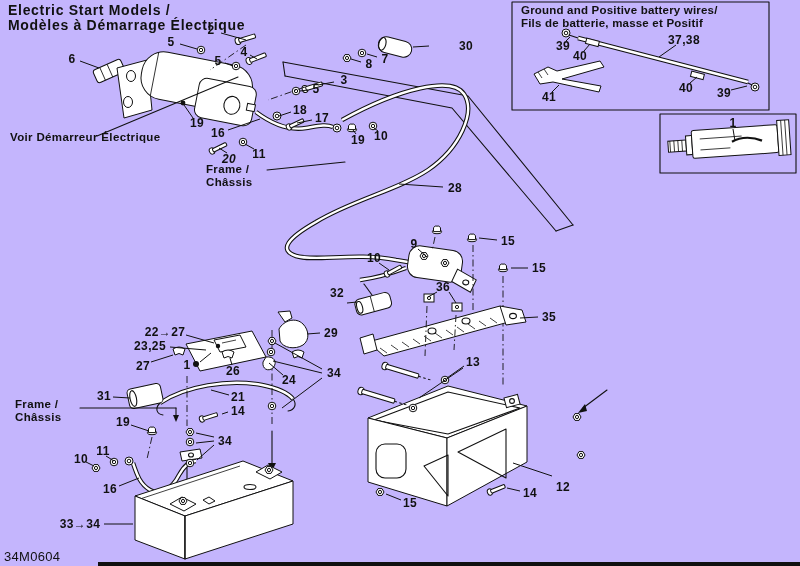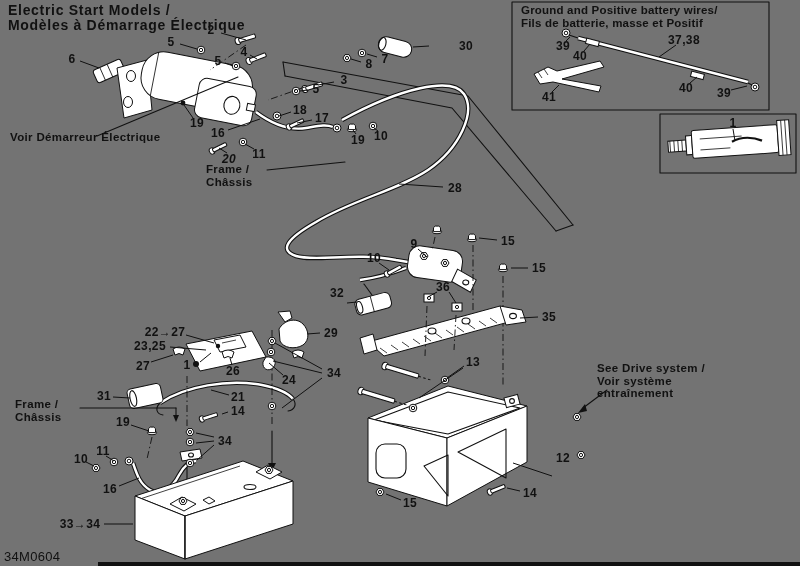--- a/index.html
+++ b/index.html
@@ -1,16 +1,16 @@
 <!DOCTYPE html>
 <html><head>
 <meta charset="utf-8">
 <style>
   html,body{margin:0;padding:0;background:#fff;}
-  .stage{position:relative;width:800px;height:566px;background:#737373;overflow:hidden;
+  .stage{position:relative;width:800px;height:566px;background:#c4b5fd;overflow:hidden;
          font-family:"Liberation Sans",sans-serif;color:#111;}
   svg.layer{position:absolute;left:0;top:0;}
   
   .ln{fill:none;stroke:#111;stroke-width:1.1;stroke-linejoin:round;stroke-linecap:round;}
   .thin{fill:none;stroke:#111;stroke-width:0.8;}
   .dd{fill:none;stroke:#111;stroke-width:0.9;stroke-dasharray:7 3 1.5 3;}
   .cab{fill:none;stroke:#111;stroke-width:4.5;}
   .cabi{fill:none;stroke:#fff;stroke-width:2.4;}
   .sym{fill:#fff;stroke:#111;stroke-width:1;}
   .fillk{fill:#111;stroke:none;}
@@ -397,25 +397,20 @@
   <div class="note" id="note-frame-top">
     <div>Frame /</div>
     <div>Châssis</div>
   </div>
 
   <div class="note" id="note-frame-bottom">
     <div>Frame /</div>
     <div>Châssis</div>
   </div>
 
-  <div class="note" id="note-drive">
-    <div>See Drive system /</div>
-    <div>Voir système</div>
-    <div>entraînement</div>
-  </div>
 
   <div class="footer-code">34M0604</div>
 
   <div id="callouts">
       <div class="callout" style="left: 211px; top: 30px;">2</div>
       <div class="callout" style="left: 171px; top: 42px;">5</div>
       <div class="callout" style="left: 244px; top: 52px;">4</div>
       <div class="callout" style="left: 218px; top: 61px;">5</div>
       <div class="callout" style="left: 72px; top: 59px;">6</div>
       <div class="callout" style="left: 385px; top: 59px;">7</div>
@@ -450,21 +445,21 @@
       <div class="callout" style="left: 473px; top: 362px;">13</div>
       <div class="callout" style="left: 104px; top: 396px;">31</div>
       <div class="callout" style="left: 238px; top: 397px;">21</div>
       <div class="callout" style="left: 238px; top: 411px;">14</div>
       <div class="callout" style="left: 123px; top: 422px;">19</div>
       <div class="callout" style="left: 103px; top: 451px;">11</div>
       <div class="callout" style="left: 81px; top: 459px;">10</div>
       <div class="callout" style="left: 110px; top: 489px;">16</div>
       <div class="callout" style="left: 225px; top: 441px;">34</div>
       <div class="callout" style="left: 80px; top: 524px;">33→34</div>
-      <div class="callout" style="left: 563px; top: 458px; text-align: center;">12</div>
+      <div class="callout" style="left: 563px; top: 487px; text-align: center;">12</div>
       <div class="callout" style="left: 530px; top: 493px;">14</div>
       <div class="callout" style="left: 410px; top: 503px;">15</div>
       <div class="callout" style="left: 563px; top: 46px;">39</div>
       <div class="callout" style="left: 580px; top: 56px;">40</div>
       <div class="callout" style="left: 684px; top: 40px;">37,38</div>
       <div class="callout" style="left: 686px; top: 88px;">40</div>
       <div class="callout" style="left: 724px; top: 93px;">39</div>
       <div class="callout" style="left: 549px; top: 97px;">41</div>
       <div class="callout" style="left: 733px; top: 123px;">1</div>
     </div>

